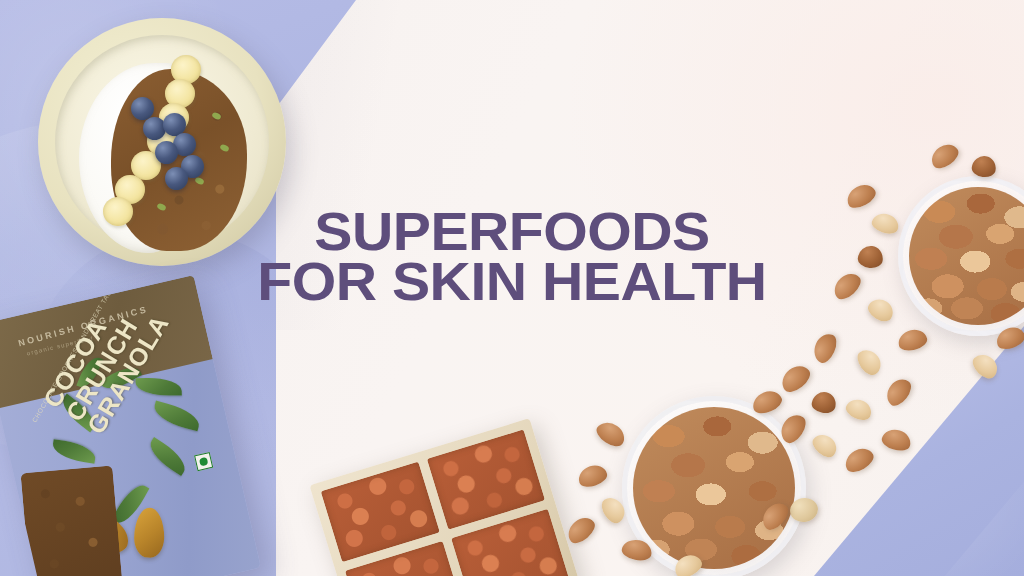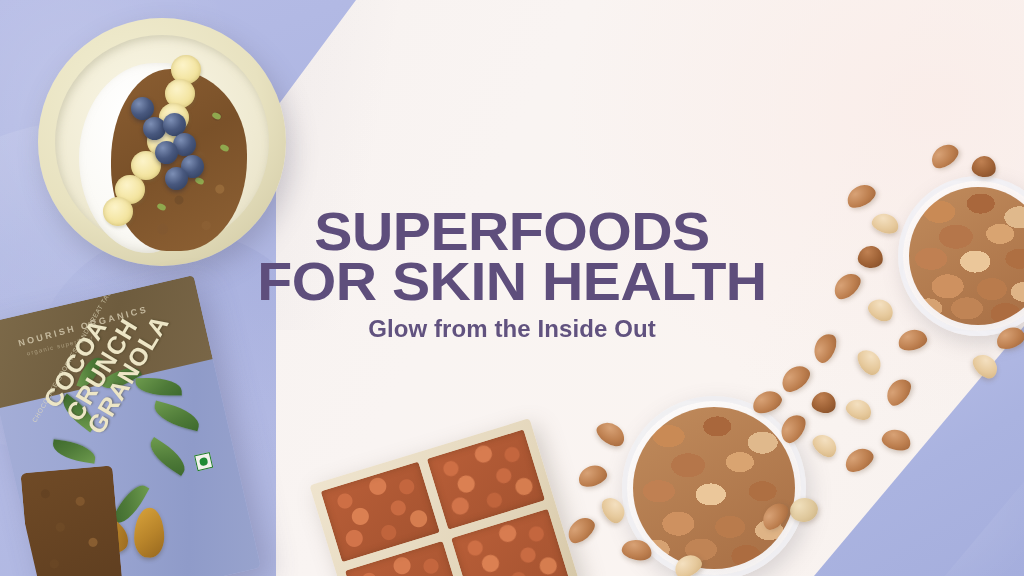--- a/index.html
+++ b/index.html
@@ -429,16 +429,15 @@
   <span class="nut almond" style="left:622px; top:540px; width:30px; height:20px; transform:rotate(12deg);"></span>
   <span class="nut cashew" style="left:674px; top:556px; width:28px; height:20px; transform:rotate(-26deg);"></span>
   <span class="nut almond" style="left:930px; top:146px; width:29px; height:20px; transform:rotate(-34deg);"></span>
   <span class="nut hazel" style="left:972px; top:156px; width:24px; height:21px; transform:rotate(8deg);"></span>
   <span class="nut almond" style="left:996px; top:328px; width:29px; height:20px; transform:rotate(-20deg);"></span>
   <span class="nut cashew" style="left:972px; top:356px; width:27px; height:20px; transform:rotate(44deg);"></span>
 
   <div class="headline-block">
     <span class="headline-line hl1">SUPERFOODS</span>
     <span class="headline-line hl2">FOR SKIN HEALTH</span>
-    <span class="subhead">Glow from the Inside Out</span>
   </div>
 
 </div>
 
 </body></html>

